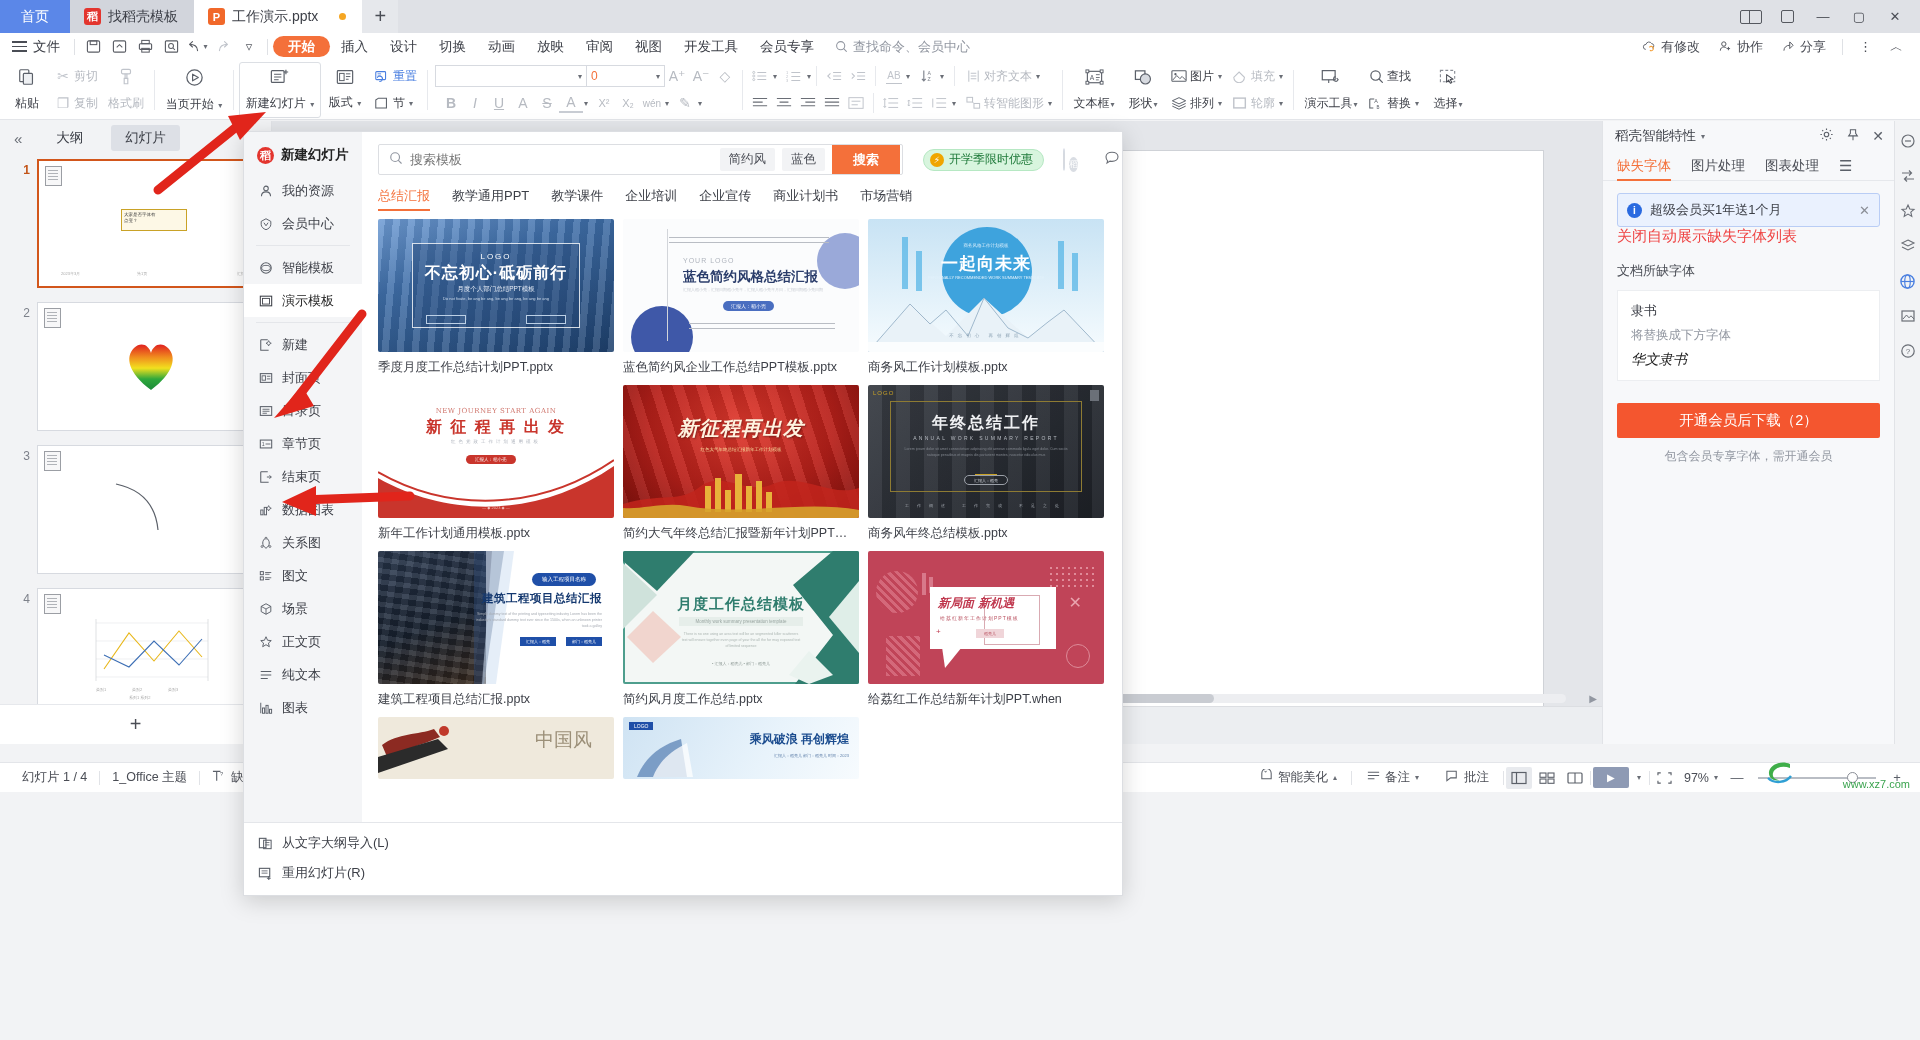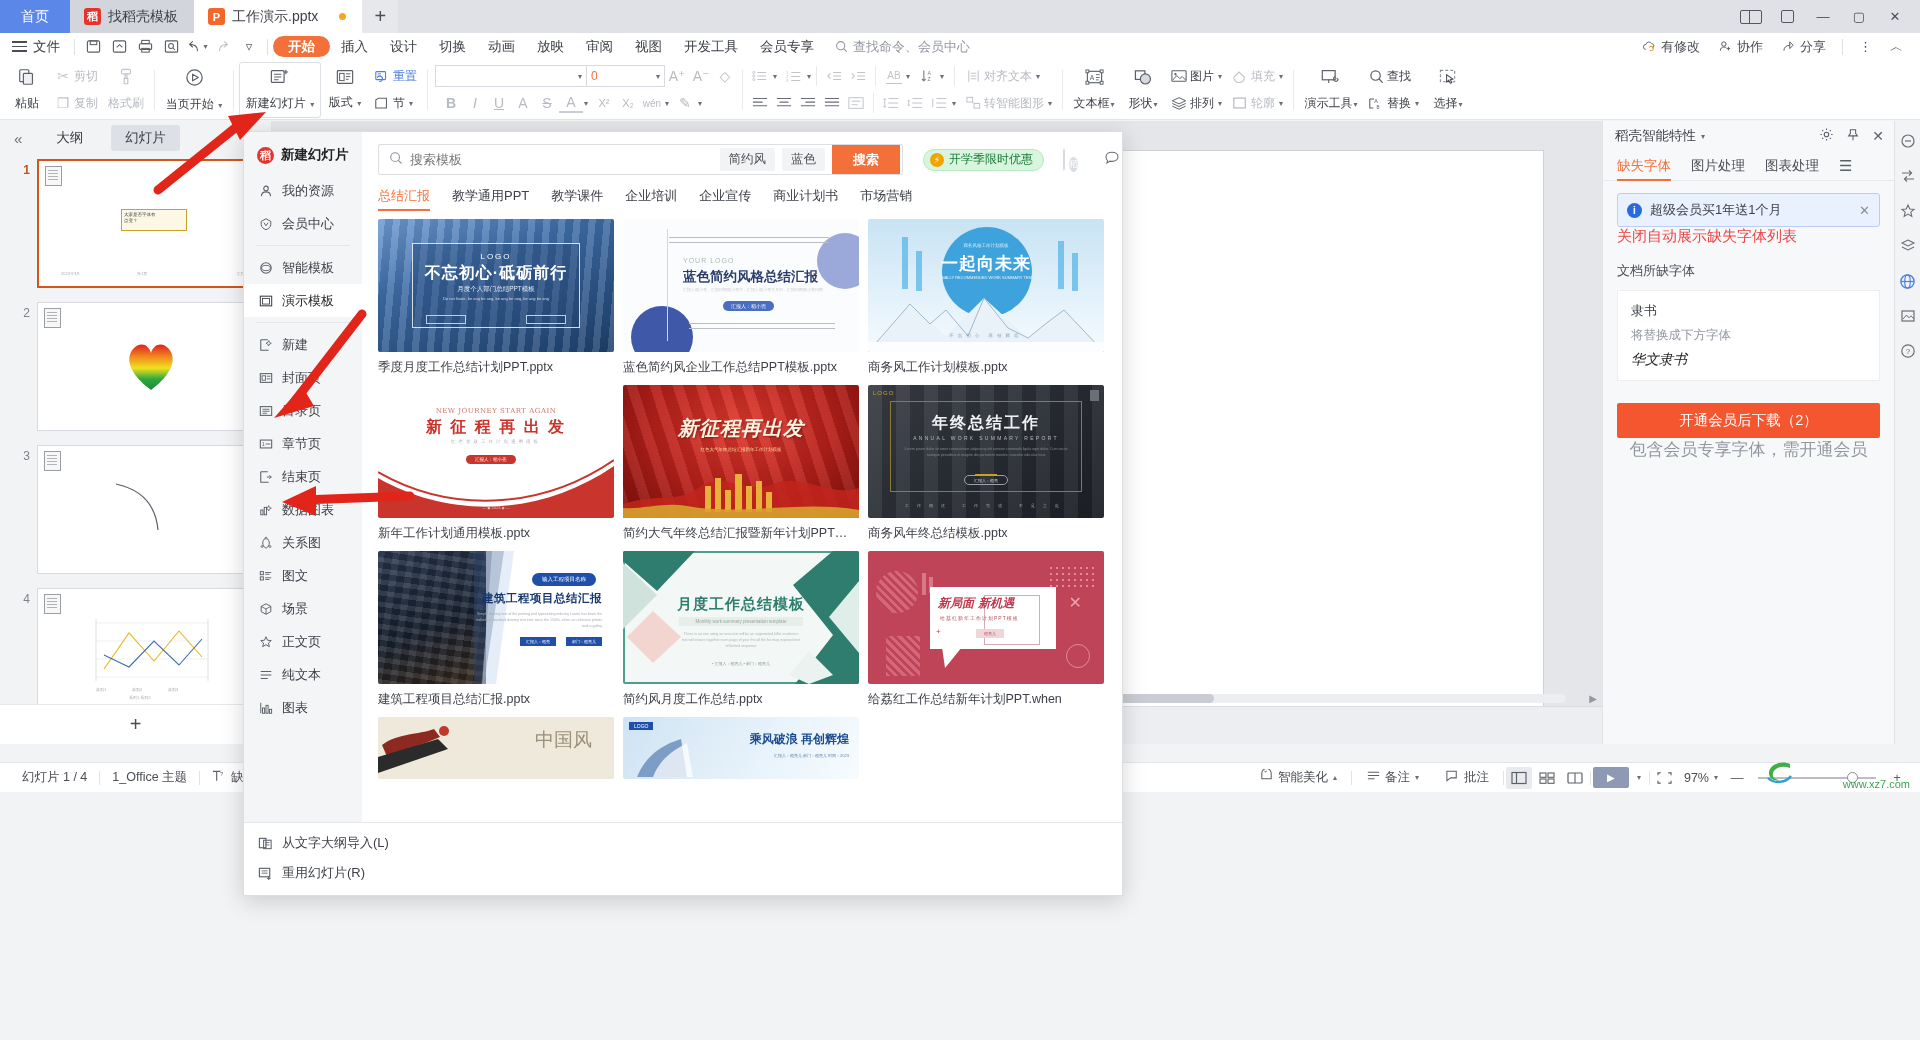--- a/index.html
+++ b/index.html
@@ -129,21 +129,21 @@
   .link { color:#ef4444; font-size:15px; display:block;}
   .seclbl { font-size:13px; color:#4a4d55; margin-top:16px;}
   .fontcard { background:#fff; border:1px solid #eceef1; margin-top:8px; padding:11px 13px; font-size:16px;
               color:#222; font-family:"DejaVu Serif",serif; font-style:italic;}
   .fontcard2 { background:#fff; border:1px solid #eceef1; margin-top:10px; padding:11px 13px;}
   .fc2-a { font-size:13px; color:#3c3f47; }
   .fc2-b { font-size:12.5px; color:#9297a1; margin-top:7px;}
   .fc2-c { font-size:14px; color:#222; margin-top:7px; font-family:"DejaVu Serif",serif; font-style:italic;}
   .dlbtn { margin-top:22px; height:35px; background:#f4562f; color:#fff; font-size:14.5px;
            display:flex; align-items:center; justify-content:center; border-radius:2px;}
-  .dlnote { text-align:center; font-size:17px; color:#9297a1; margin-top:0;}
+  .dlnote { text-align:center; font-size:12px; color:#9297a1; margin-top:10px;}
 
   
   .rail { width:26px; background:#f2f3f5; border-left:1px solid #e1e3e7; padding-top:10px;
           display:flex; flex-direction:column; align-items:center; gap:15px; color:#6a6e76; font-size:14px;}
   .rail .rb { width:20px; height:20px; display:flex; align-items:center; justify-content:center;}
   .rail .rb.act { color:#4a7fe0; }
 
   
   .statusbar { position:absolute; left:0; right:0; bottom:0; height:30px; background:#fff;
                border-top:1px solid #e3e5e9; display:flex; align-items:center; padding:0 10px; font-size:12.5px;

